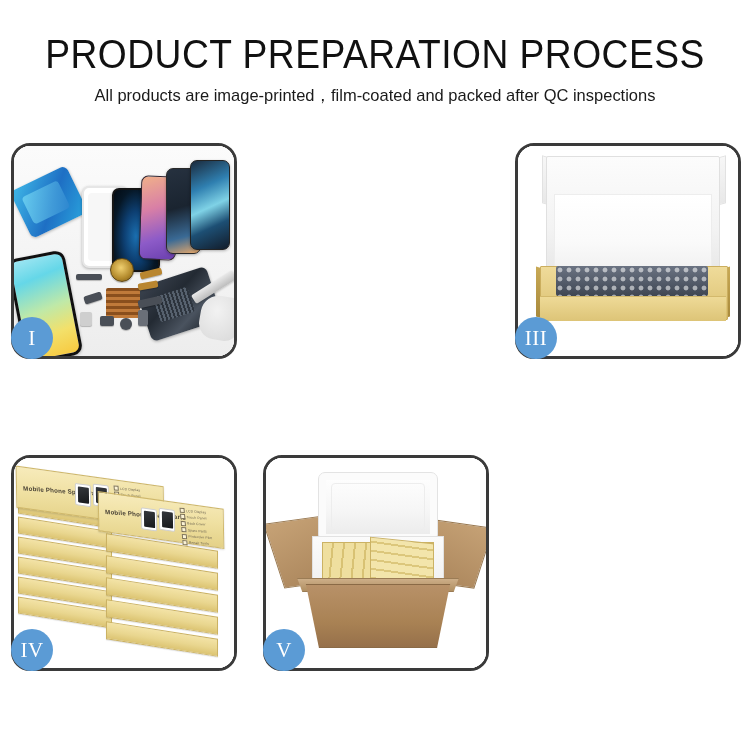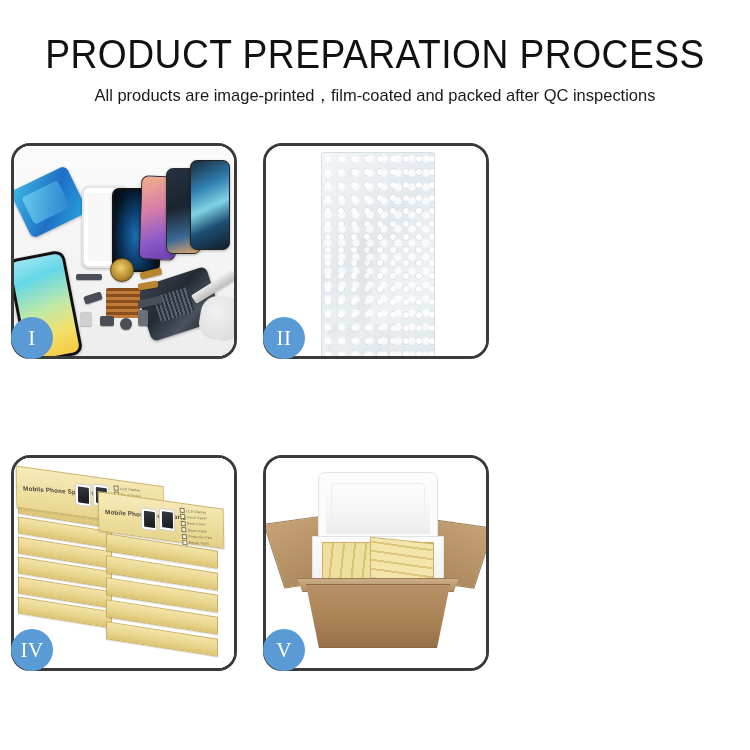--- a/index.html
+++ b/index.html
@@ -509,38 +509,37 @@
         <div class="sh chip" style="left:126px;top:124px;width:22px;height:7px;background:#b9862f;transform:rotate(-14deg);"></div>
         <div class="sh chip" style="left:124px;top:136px;width:20px;height:7px;background:#b9862f;transform:rotate(-10deg);"></div>
         <div class="sh chip" style="left:124px;top:152px;width:24px;height:8px;transform:rotate(-12deg);"></div>
         <div class="sh hand"></div>
         <div class="sh tweezer"></div>
       </div>
     </div>
     <div class="badge">I</div>
   </div>
 
-  <div class="panel p-c1 p-r0">
+
+  <div class="panel p-c2 p-r0">
     <div class="panel-inner">
-      <div class="scene s2">
-        <div class="sh lcd-inner"></div>
-        <div class="sh pink-dot"></div>
-        <div class="sh flex-tape"></div>
-        <div class="sh flex-ic"></div>
-        <div class="sh flex-strip"></div>
-        <div class="sh conn-bar"></div>
-        <div class="sh conn-tab-l"></div>
-        <div class="sh conn-tab-r"></div>
-        <div class="sh bubble-bag"></div>
-        <div class="sh bubble-overlay"></div>
+      <div class="scene s3">
+        <div class="sh box3-lid-flap-l"></div>
+        <div class="sh box3-lid-flap-r"></div>
+        <div class="sh box3-lid"></div>
+        <div class="sh box3-foam"></div>
+        <div class="sh box3-side-l"></div>
+        <div class="sh box3-side-r"></div>
+        <div class="sh box3-tray"></div>
+        <div class="sh box3-bubbles"></div>
+        <div class="sh box3-tray-front"></div>
       </div>
     </div>
-    <div class="badge">II</div>
+    <div class="badge">III</div>
   </div>
-
 
   <div class="panel p-c0 p-r1">
     <div class="panel-inner">
       <div class="scene s4">
         <div class="stack">
           <div class="sbox sb-l1"></div>
           <div class="sbox sb-l2"></div>
           <div class="sbox sb-l3"></div>
           <div class="sbox sb-l4"></div>
           <div class="sbox sb-l5"></div>

